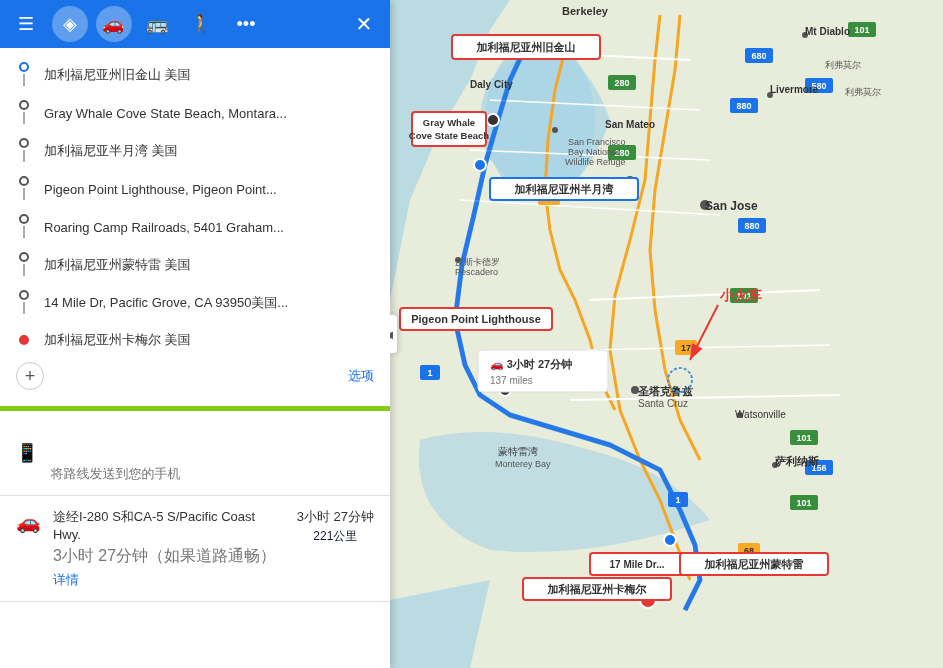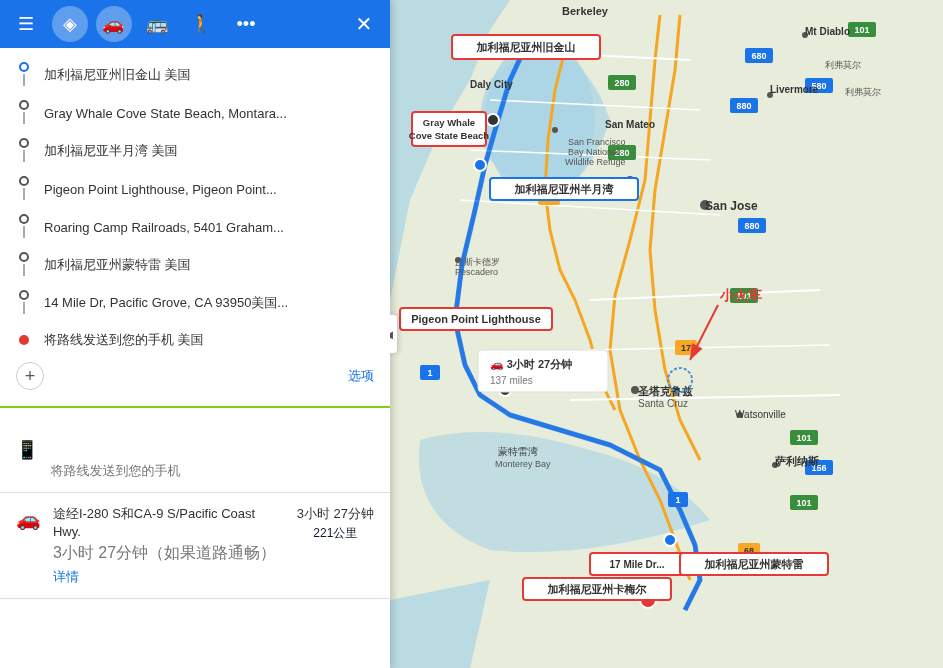--- a/index.html
+++ b/index.html
@@ -38,21 +38,21 @@
     .nav-spacer { flex: 1; }
     .nav-close {
       color: #fff; font-size: 20px; cursor: pointer;
       width: 36px; height: 36px;
       display: flex; align-items: center; justify-content: center;
     }
 
     
     .waypoints-container {
       padding: 8px 0;
-      border-bottom: 2px solid #84cc16;
+      border-bottom: 5px solid #84cc16;
     }
     .waypoint-row {
       display: flex;
       align-items: center;
       padding: 6px 12px;
       min-height: 36px;
     }
     .waypoint-dot-col {
       width: 24px;
       display: flex;
@@ -281,38 +281,38 @@
         <div class="dot-circle"></div>
         <div class="dot-dashed"></div>
       </div>
       <div class="waypoint-text">14 Mile Dr, Pacific Grove, CA 93950美国...</div>
     </div>
 
     <div class="waypoint-row">
       <div class="waypoint-dot-col">
         <div class="dot-circle end"></div>
       </div>
-      <div class="waypoint-text">将路线发送到您的手机 美国</div>
+      <div class="waypoint-text">加利福尼亚州卡梅尔 美国</div>
     </div>
 
     <div class="options-row">
       <button class="add-btn">+</button>
       <button class="options-btn">选项</button>
     </div>
   </div>
 
   <div class="send-row">
     <span class="send-icon">📱</span>
     <span class="send-text">将路线发送到您的手机</span>
   </div>
 
   <div class="route-option">
     <span class="route-car-icon">🚗</span>
     <div class="route-details">
-      <div class="route-title">途经I-280 S和CA-9 S/Pacific Coast Hwy.</div>
+      <div class="route-title">途经I-280 S和CA-5 S/Pacific Coast Hwy.</div>
       <div class="route-subtitle">3小时 27分钟（如果道路通畅）</div>
       <a class="detail-link">详情</a>
     </div>
     <div class="route-time-col">
       <div class="route-time">3小时 27分钟</div>
       <div class="route-dist">221公里</div>
     </div>
   </div>
 
 </div>

